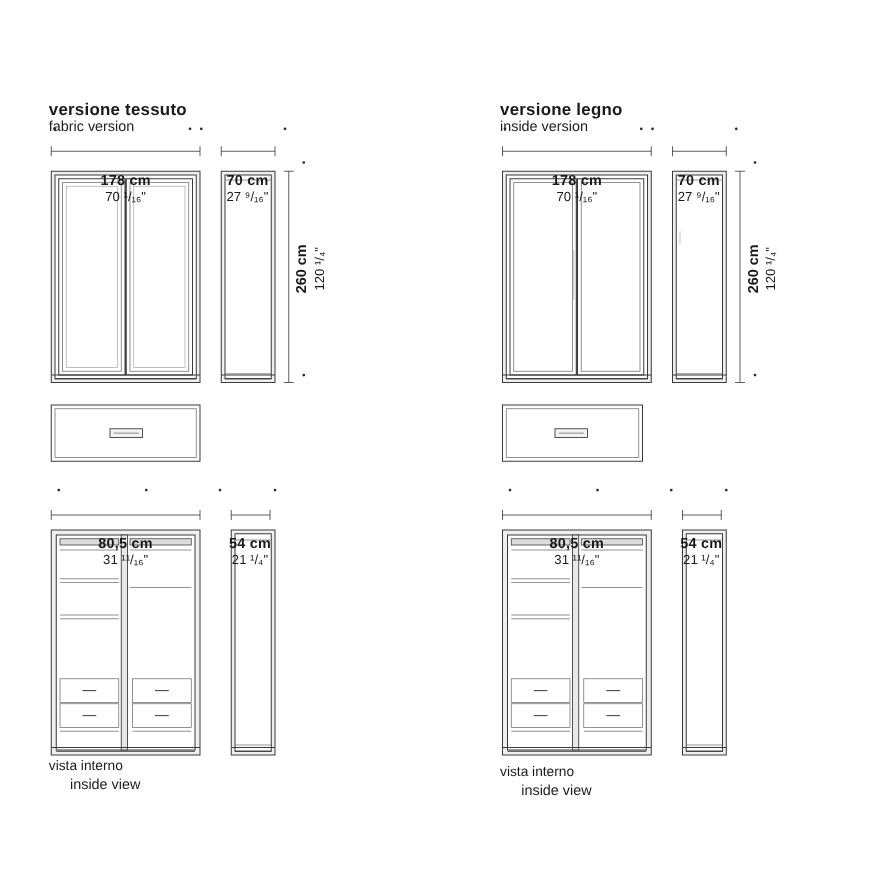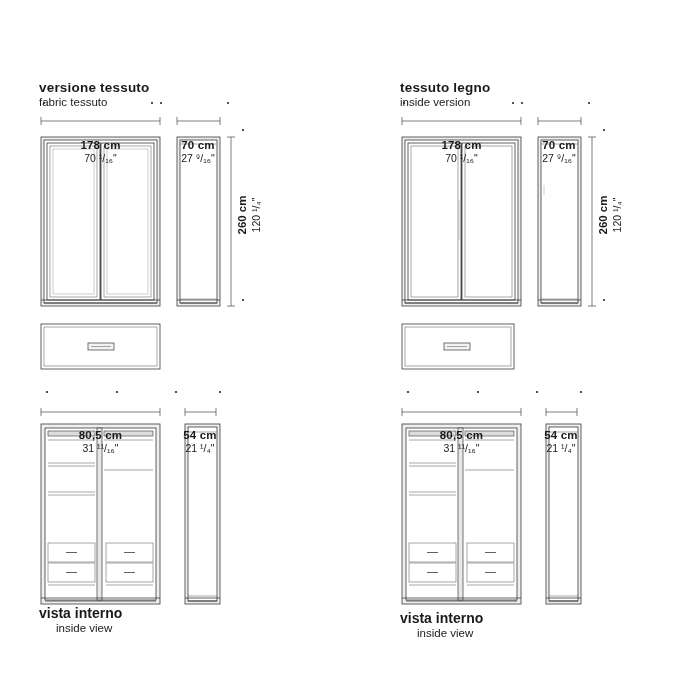--- a/index.html
+++ b/index.html
@@ -24,21 +24,21 @@
   .vlabel .inner{
     transform:rotate(-90deg);
     transform-origin:left top;
     white-space:nowrap;
     text-align:center;
   }
   .vlabel .cm{font-size:11.5px;font-weight:bold;}
   .vlabel .inch{font-size:10.5px;}
 
   .caption{position:absolute;}
-  .caption .c1{font-size:14px;font-weight:bold;line-height:15px;}
+  .caption .c1{font-size:11px;font-weight:normal;line-height:15px;}
   .caption .c2{font-size:11.5px;line-height:14px;padding-left:17px;}
 
   svg{position:absolute;left:0;top:0;width:700px;height:700px;overflow:visible;}
   .ln{stroke:#3a3a3a;stroke-width:.8;fill:none;}
   .ln-thin{stroke:#6d6d6d;stroke-width:.6;fill:none;}
   .ln-light{stroke:#9a9a9a;stroke-width:.5;fill:none;}
   .fill-l{fill:#efefef;stroke:#3a3a3a;stroke-width:.8;}
   .fill-w{fill:#ffffff;stroke:#3a3a3a;stroke-width:.8;}
   .dimline{stroke:#2a2a2a;stroke-width:.6;fill:none;}
   .tick{stroke:#2a2a2a;stroke-width:.6;}
@@ -271,21 +271,21 @@
       <line class="ln-thin" x1="549" y1="432" x2="578" y2="432"></line>
       <line class="ln-thin" x1="549" y1="596" x2="578" y2="596"></line>
       <line class="ln" x1="546" y1="598" x2="581" y2="598"></line>
       <line class="ln" x1="549" y1="601" x2="578" y2="601"></line>
     </g>
   </g>
 </svg>
 
 <div class="title" style="left:39px;top:52px;">
   <div class="t1">versione tessuto</div>
-  <div class="t2">fabric tessuto</div>
+  <div class="t2">fabric version</div>
 </div>
 
 <div class="dimlabel" style="left:41px;top:95px;width:119px;">
   <div class="cm">178 cm</div>
   <div class="inch">70 ¹/₁₆"</div>
 </div>
 
 <div class="dimlabel" style="left:166px;top:95px;width:64px;">
   <div class="cm">70 cm</div>
   <div class="inch">27 ⁹/₁₆"</div>
@@ -311,21 +311,21 @@
   <div class="cm">54 cm</div>
   <div class="inch">21 ¹/₄"</div>
 </div>
 
 <div class="caption" style="left:39px;top:606px;">
   <div class="c1">vista interno</div>
   <div class="c2">inside view</div>
 </div>
 
 <div class="title" style="left:400px;top:52px;">
-  <div class="t1">tessuto legno</div>
+  <div class="t1">versione legno</div>
   <div class="t2">inside version</div>
 </div>
 
 <div class="dimlabel" style="left:402px;top:95px;width:119px;">
   <div class="cm">178 cm</div>
   <div class="inch">70 ¹/₁₆"</div>
 </div>
 
 <div class="dimlabel" style="left:527px;top:95px;width:64px;">
   <div class="cm">70 cm</div>

